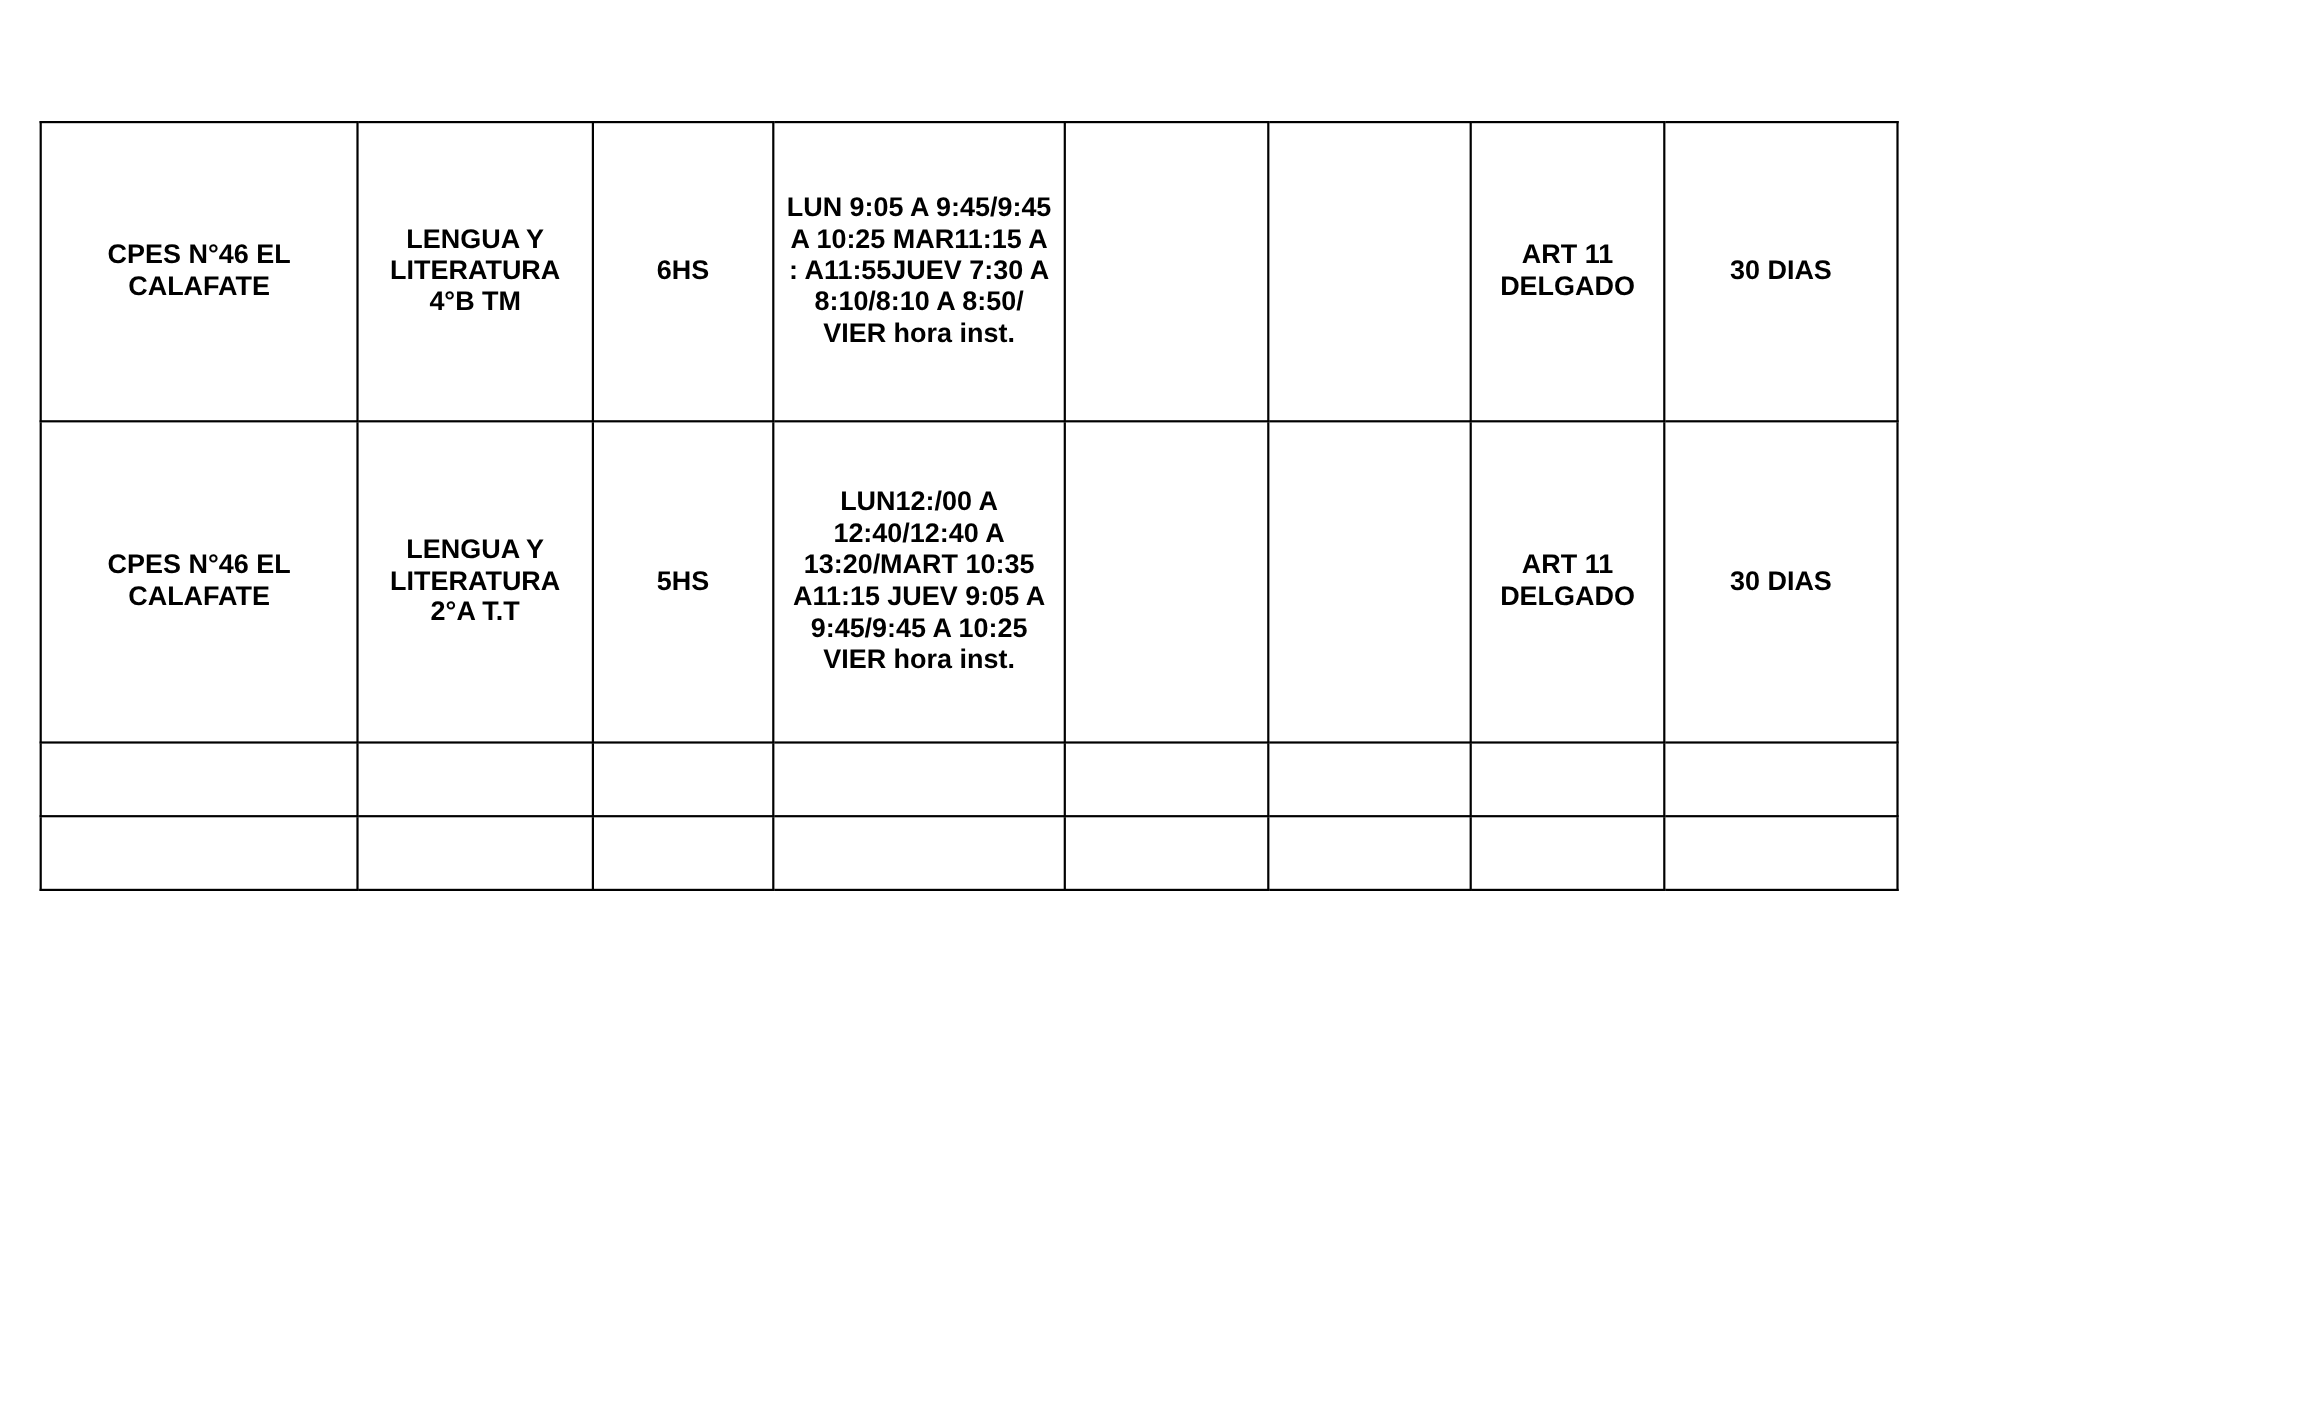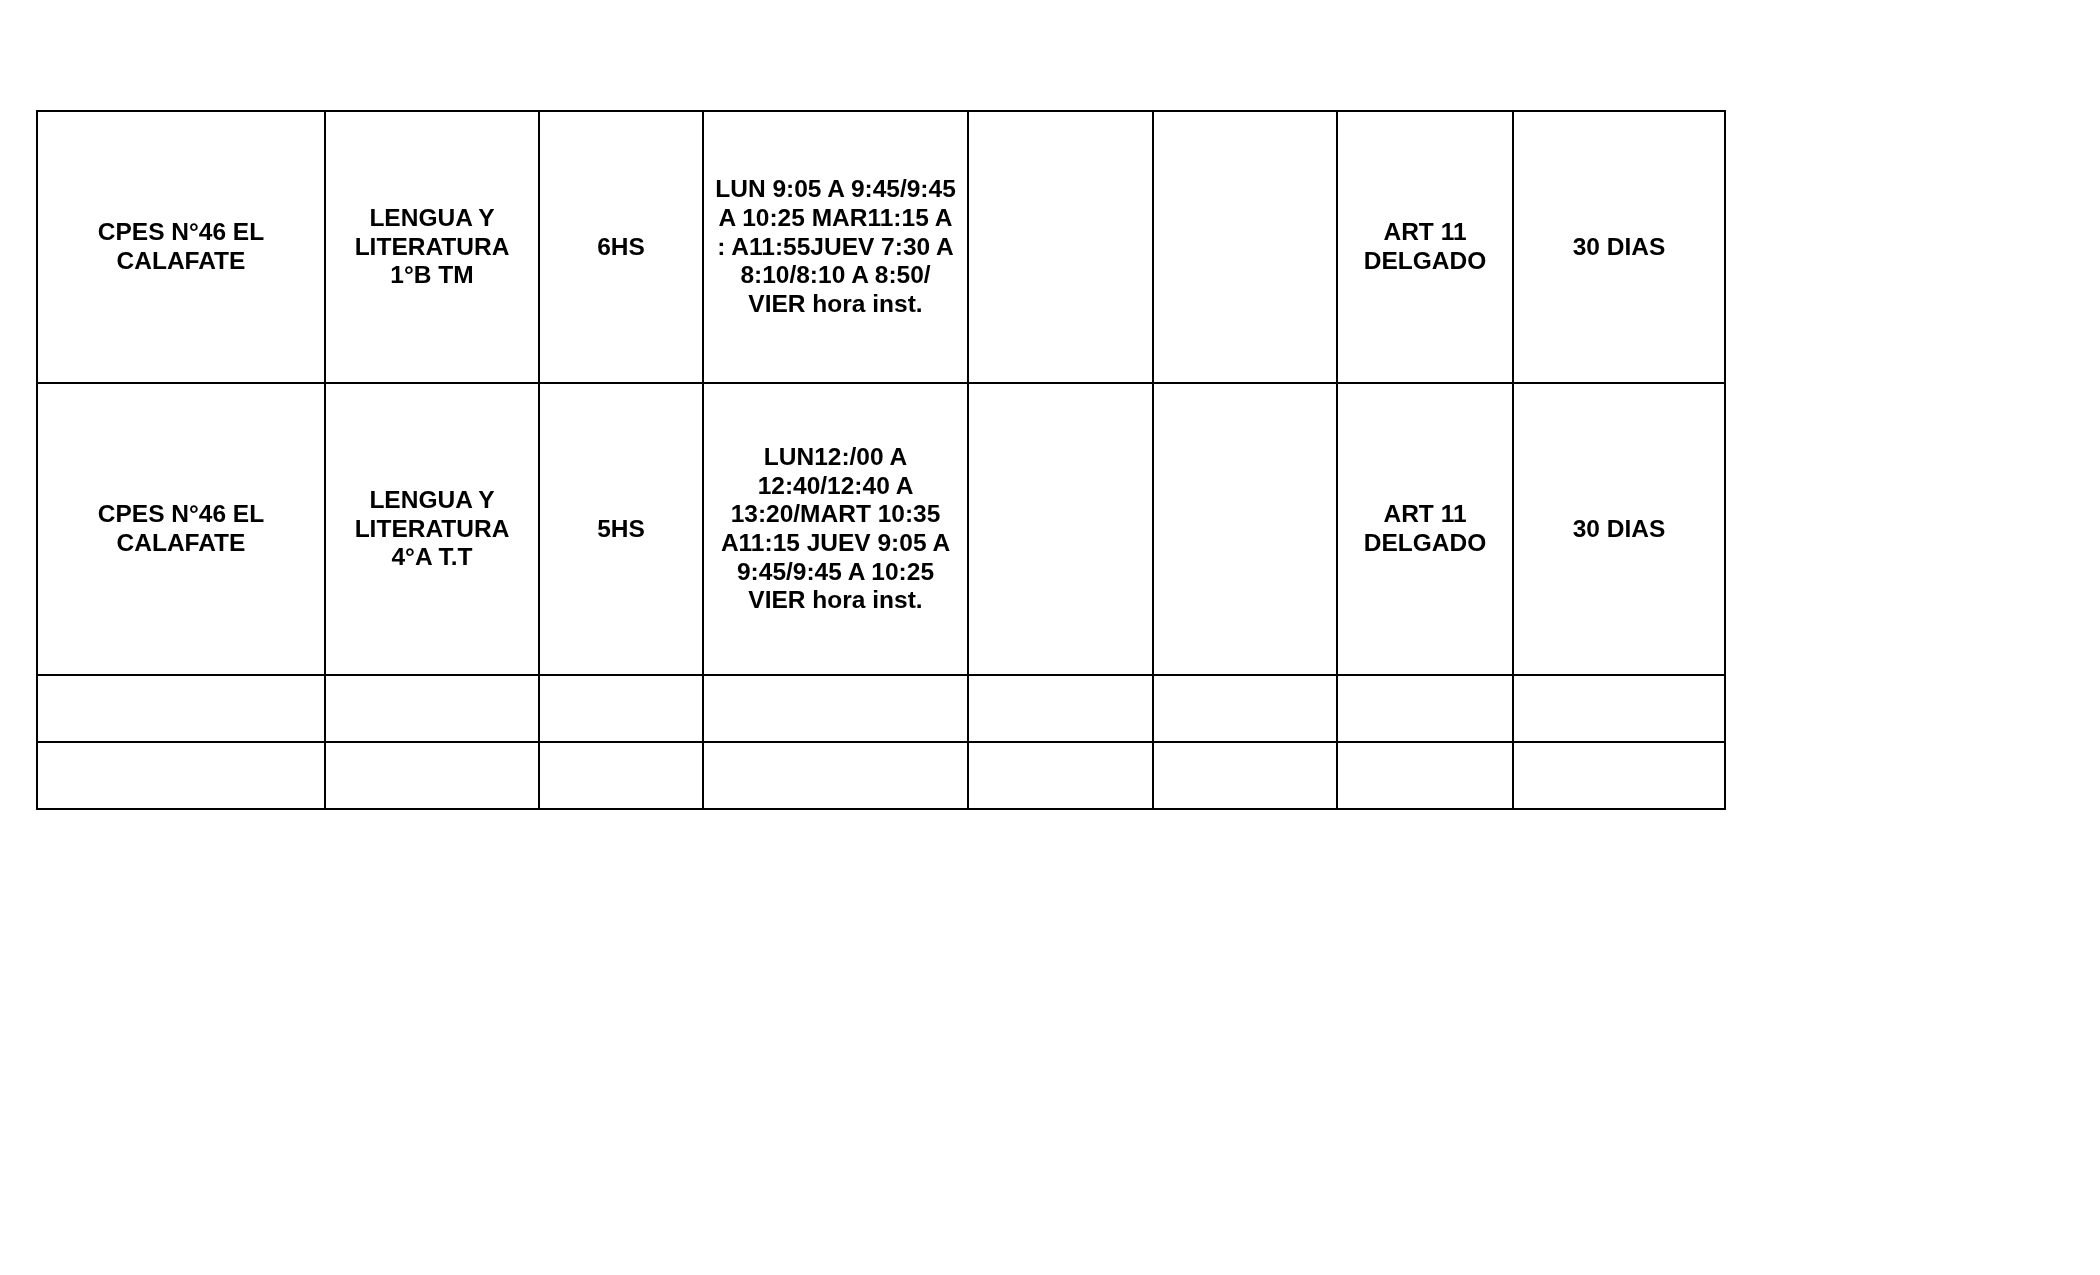--- a/index.html
+++ b/index.html
@@ -80,31 +80,31 @@
         <col class="c-hours">
         <col class="c-times">
         <col class="c-blank1">
         <col class="c-blank2">
         <col class="c-article">
         <col class="c-duration">
       </colgroup>
       <tbody>
         <tr class="data-row">
           <td class="cell-school">CPES N°46 EL CALAFATE</td>
-          <td class="cell-subject">LENGUA Y LITERATURA 1°B TM</td>
+          <td class="cell-subject">LENGUA Y LITERATURA 4°B TM</td>
           <td class="cell-hours">6HS</td>
           <td class="cell-times">LUN 9:05 A 9:45/9:45 A 10:25 MAR11:15 A : A11:55JUEV 7:30 A 8:10/8:10 A 8:50/ VIER hora inst.</td>
           <td class="blank"></td>
           <td class="blank"></td>
           <td class="cell-article">ART 11 DELGADO</td>
           <td class="cell-duration">30 DIAS</td>
         </tr>
         <tr class="data-row second">
           <td class="cell-school">CPES N°46 EL CALAFATE</td>
-          <td class="cell-subject">LENGUA Y LITERATURA 4°A T.T</td>
+          <td class="cell-subject">LENGUA Y LITERATURA 2°A T.T</td>
           <td class="cell-hours">5HS</td>
           <td class="cell-times">LUN12:/00 A 12:40/12:40 A 13:20/MART 10:35 A11:15 JUEV 9:05 A 9:45/9:45 A 10:25 VIER hora inst.</td>
           <td class="blank"></td>
           <td class="blank"></td>
           <td class="cell-article">ART 11 DELGADO</td>
           <td class="cell-duration">30 DIAS</td>
         </tr>
         <tr class="empty-row">
           <td class="cell-school"></td>
           <td class="cell-subject"></td>

